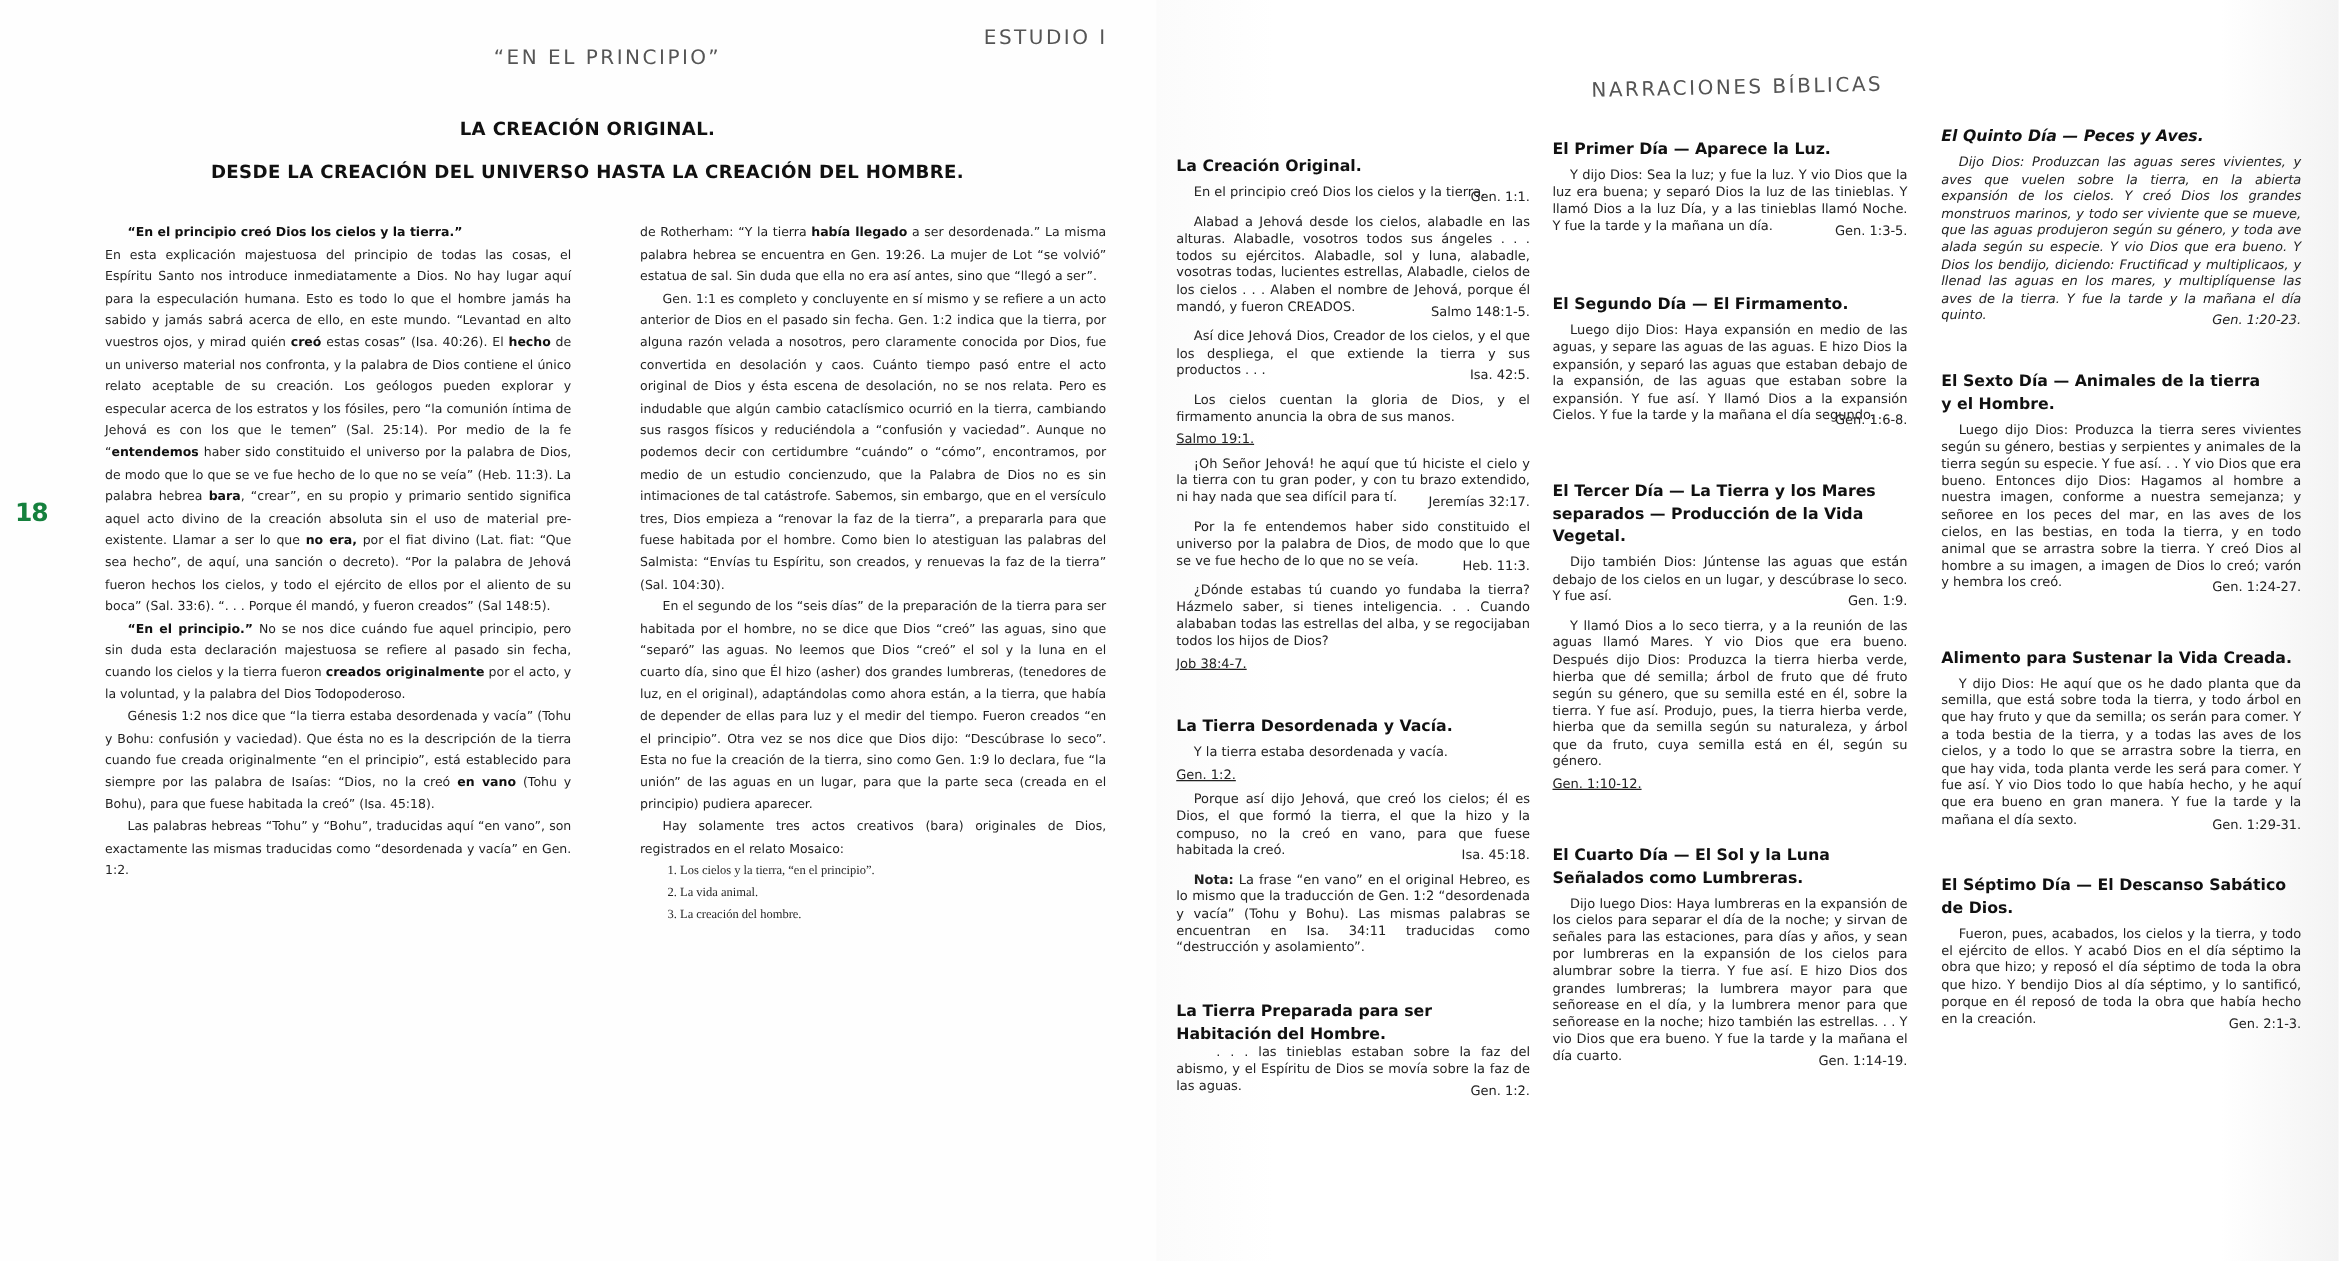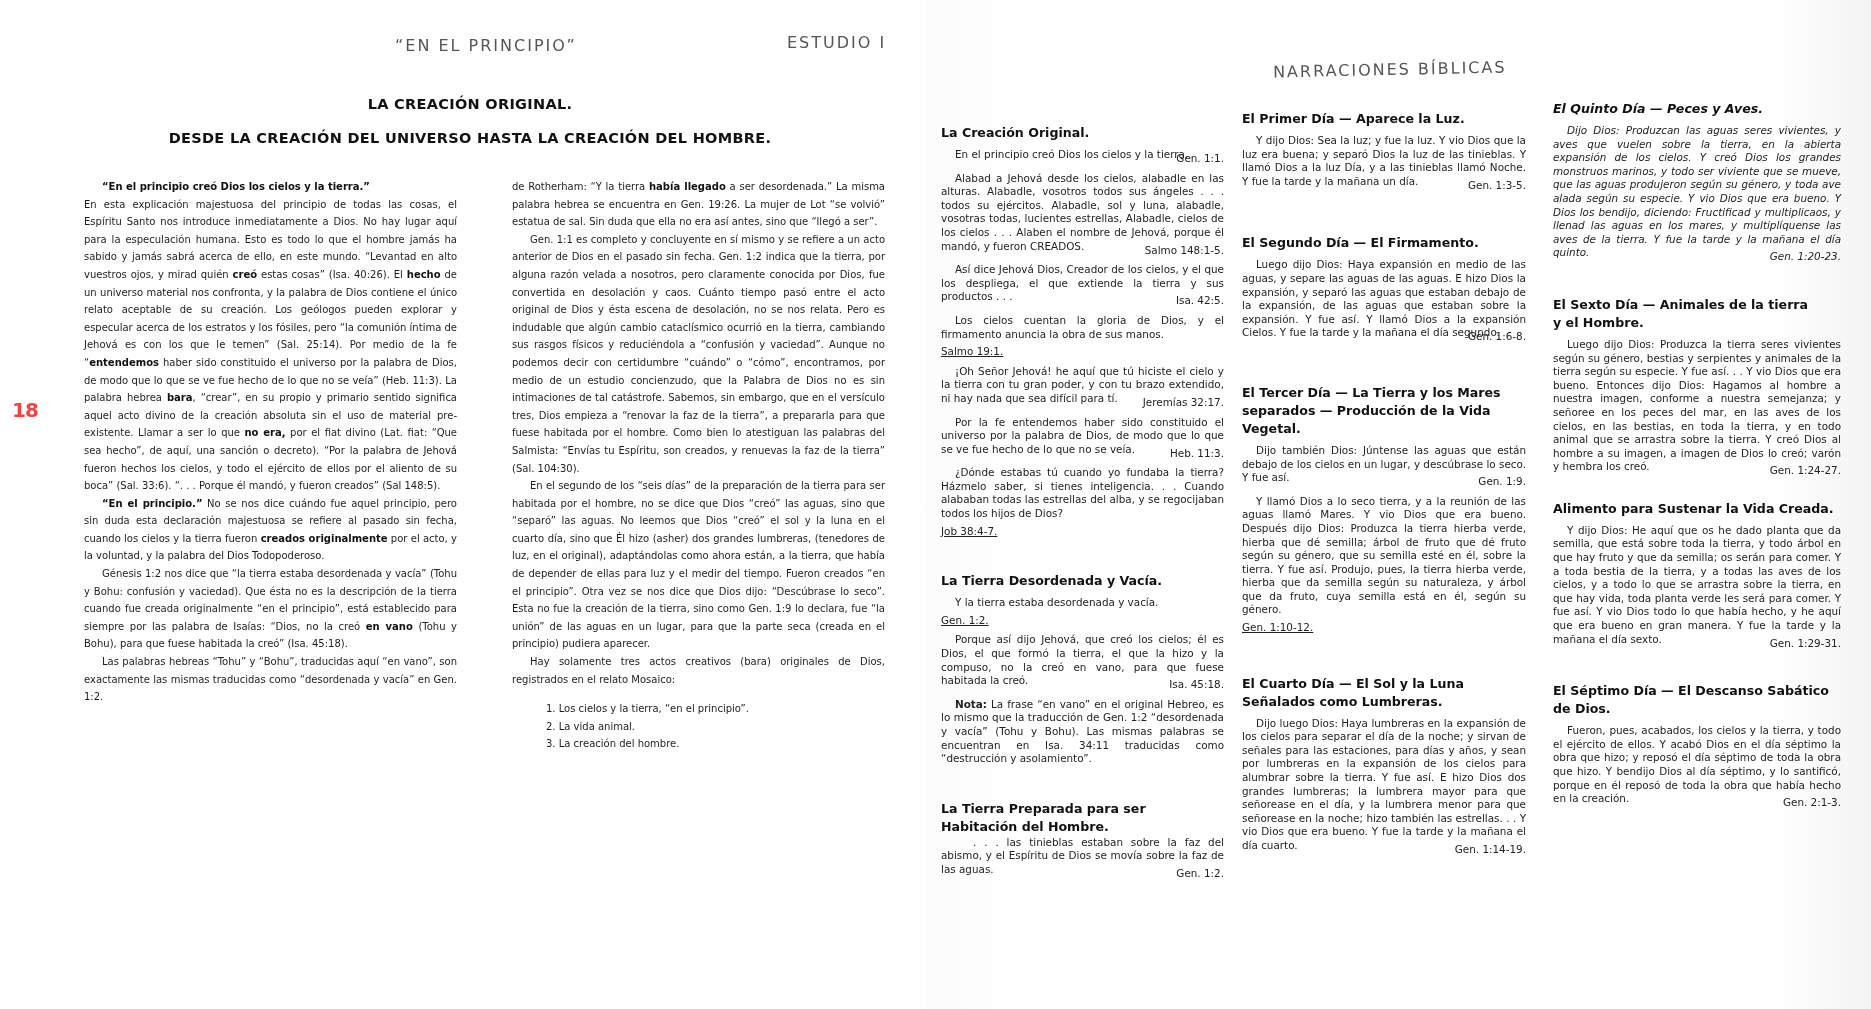--- a/index.html
+++ b/index.html
@@ -4,27 +4,27 @@
 <style>
   html, body { margin:0; padding:0; }
   body {
     width:1871px; height:1009px; background:#ffffff; position:relative; overflow:hidden;
     font-family:"DejaVu Sans", sans-serif; color:#1e1e1e;
   }
   .page-left-bg { position:absolute; left:0; top:0; width:925px; height:1009px; background:#fefefe; }
   .page-right-bg { position:absolute; left:925px; top:0; width:946px; height:1009px;
     background:linear-gradient(90deg,#fbfbfb 0%,#ffffff 10%,#ffffff 90%,#f3f3f3 100%); }
   .running-head { position:absolute; font-size:16px; letter-spacing:2px; color:#555; font-weight:normal; }
-  .page-number { position:absolute; left:12px; top:398px; font-size:20px; font-weight:bold; color:#ef4444; letter-spacing:-1px; }
+  .page-number { position:absolute; left:12px; top:398px; font-size:20px; font-weight:bold; color:#15803d; letter-spacing:-1px; }
   .title-center { position:absolute; font-weight:bold; font-size:14.5px; color:#111; letter-spacing:0.3px; text-align:center; }
   .col { position:absolute; font-size:10px; line-height:17.6px; text-align:justify; hyphens:manual; }
   .col p { margin:0; text-indent:18px; }
   .col p.flush { text-indent:0; }
   .col b { font-weight:bold; color:#111; }
-  .col .lst { margin:12px; padding-left:22px; }
+  .col .lst { margin:0; padding-left:22px;font-family:Liberation Serif, serif; }
   .col .lst div { line-height:17.6px; }
   .rcol { position:absolute; font-size:10.4px; line-height:13.6px; text-align:justify; color:#222; }
   .rcol h3 { margin:0 0 6px 0; font-size:12.6px; line-height:18px; font-weight:bold; color:#111; text-align:left; }
   .rcol p { margin:0 0 4px 0; text-indent:14px; }
   .rcol .ref { display:block; text-align:right; margin-top:-13.6px; margin-bottom:6px; }
   .rcol .ref-line { display:block; text-align:left; margin-bottom:6px;text-decoration:underline; }
   .rcol .section { margin-bottom:30px; }
   .rcol p.flush { text-indent:32px; }
 </style>
 </head>
@@ -50,21 +50,21 @@
   <p>Gen. 1:1 es completo y concluyente en sí mismo y se refiere a un acto anterior de Dios en el pasado sin fecha. Gen. 1:2 indica que la tierra, por alguna razón velada a nosotros, pero claramente conocida por Dios, fue convertida en desolación y caos. Cuánto tiempo pasó entre el acto original de Dios y ésta escena de desolación, no se nos relata. Pero es indudable que algún cambio cataclísmico ocurrió en la tierra, cambiando sus rasgos físicos y reduciéndola a “confusión y vaciedad”. Aunque no podemos decir con certidumbre “cuándo” o “cómo”, encontramos, por medio de un estudio concienzudo, que la Palabra de Dios no es sin intimaciones de tal catástrofe. Sabemos, sin embargo, que en el versículo tres, Dios empieza a “renovar la faz de la tierra”, a prepararla para que fuese habitada por el hombre. Como bien lo atestiguan las palabras del Salmista: “Envías tu Espíritu, son creados, y renuevas la faz de la tierra” (Sal. 104:30).</p>
   <p>En el segundo de los “seis días” de la preparación de la tierra para ser habitada por el hombre, no se dice que Dios “creó” las aguas, sino que “separó” las aguas. No leemos que Dios “creó” el sol y la luna en el cuarto día, sino que Él hizo (asher) dos grandes lumbreras, (tenedores de luz, en el original), adaptándolas como ahora están, a la tierra, que había de depender de ellas para luz y el medir del tiempo. Fueron creados “en el principio”. Otra vez se nos dice que Dios dijo: “Descúbrase lo seco”. Esta no fue la creación de la tierra, sino como Gen. 1:9 lo declara, fue “la unión” de las aguas en un lugar, para que la parte seca (creada en el principio) pudiera aparecer.</p>
   <p>Hay solamente tres actos creativos (bara) originales de Dios, registrados en el relato Mosaico:</p>
   <div class="lst">
     <div>1.  Los cielos y la tierra, “en el principio”.</div>
     <div>2.  La vida animal.</div>
     <div>3.  La creación del hombre.</div>
   </div>
 </div>
 
-<div class="running-head" style="left:787px; top:33px;">ESTUDIO I</div>
+<div class="running-head" style="left:787px; top:20px;">ESTUDIO I</div>
 <div class="running-head" style="left:1273px; top:60px; transform:rotate(-1.2deg);">NARRACIONES BÍBLICAS</div>
 
 <div class="rcol" style="left:941px; top:124px; width:283px;">
   <div class="section" style="margin-bottom:34px;">
     <h3>La Creación Original.</h3>
     <p>En el principio creó Dios los cielos y la tierra.</p>
       <span class="ref">Gen. 1:1.</span>
     <p>Alabad a Jehová desde los cielos, alabadle en las alturas. Alabadle, vosotros todos sus ángeles . . . todos su ejércitos. Alabadle, sol y luna, alabadle, vosotras todas, lucientes estrellas, Alabadle, cielos de los cielos . . . Alaben el nombre de Jehová, porque él mandó, y fueron CREADOS.</p>
       <span class="ref">Salmo 148:1-5.</span>
     <p>Así dice Jehová Dios, Creador de los cielos, y el que los despliega, el que extiende la tierra y sus productos . . .</p>
@@ -119,21 +119,21 @@
       <span class="ref">Gen. 1:14-19.</span>
   </div>
 </div>
 
 <div class="rcol" style="left:1553px; top:100px; width:288px;">
   <div class="section" style="margin-bottom:32px;font-style:italic;">
     <h3>El Quinto Día — Peces y Aves.</h3>
     <p>Dijo Dios: Produzcan las aguas seres vivientes, y aves que vuelen sobre la tierra, en la abierta expansión de los cielos. Y creó Dios los grandes monstruos marinos, y todo ser viviente que se mueve, que las aguas produjeron según su género, y toda ave alada según su especie. Y vio Dios que era bueno. Y Dios los bendijo, diciendo: Fructificad y multiplicaos, y llenad las aguas en los mares, y multiplíquense las aves de la tierra. Y fue la tarde y la mañana el día quinto.</p>
       <span class="ref">Gen. 1:20-23.</span>
   </div>
-  <div class="section" style="margin-bottom:22px;">
+  <div class="section" style="margin-bottom:39px;">
     <h3 style="margin-bottom:0;">El Sexto Día — Animales de la tierra</h3>
     <h3>y el Hombre.</h3>
     <p>Luego dijo Dios: Produzca la tierra seres vivientes según su género, bestias y serpientes y animales de la tierra según su especie. Y fue así. . . Y vio Dios que era bueno. Entonces dijo Dios: Hagamos al hombre a nuestra imagen, conforme a nuestra semejanza; y señoree en los peces del mar, en las aves de los cielos, en las bestias, en toda la tierra, y en todo animal que se arrastra sobre la tierra. Y creó Dios al hombre a su imagen, a imagen de Dios lo creó; varón y hembra los creó.</p>
       <span class="ref">Gen. 1:24-27.</span>
   </div>
   <div class="section" style="margin-bottom:32px;">
     <h3>Alimento para Sustenar la Vida Creada.</h3>
     <p>Y dijo Dios: He aquí que os he dado planta que da semilla, que está sobre toda la tierra, y todo árbol en que hay fruto y que da semilla; os serán para comer. Y a toda bestia de la tierra, y a todas las aves de los cielos, y a todo lo que se arrastra sobre la tierra, en que hay vida, toda planta verde les será para comer. Y fue así. Y vio Dios todo lo que había hecho, y he aquí que era bueno en gran manera. Y fue la tarde y la mañana el día sexto.</p>
       <span class="ref">Gen. 1:29-31.</span>
   </div>

